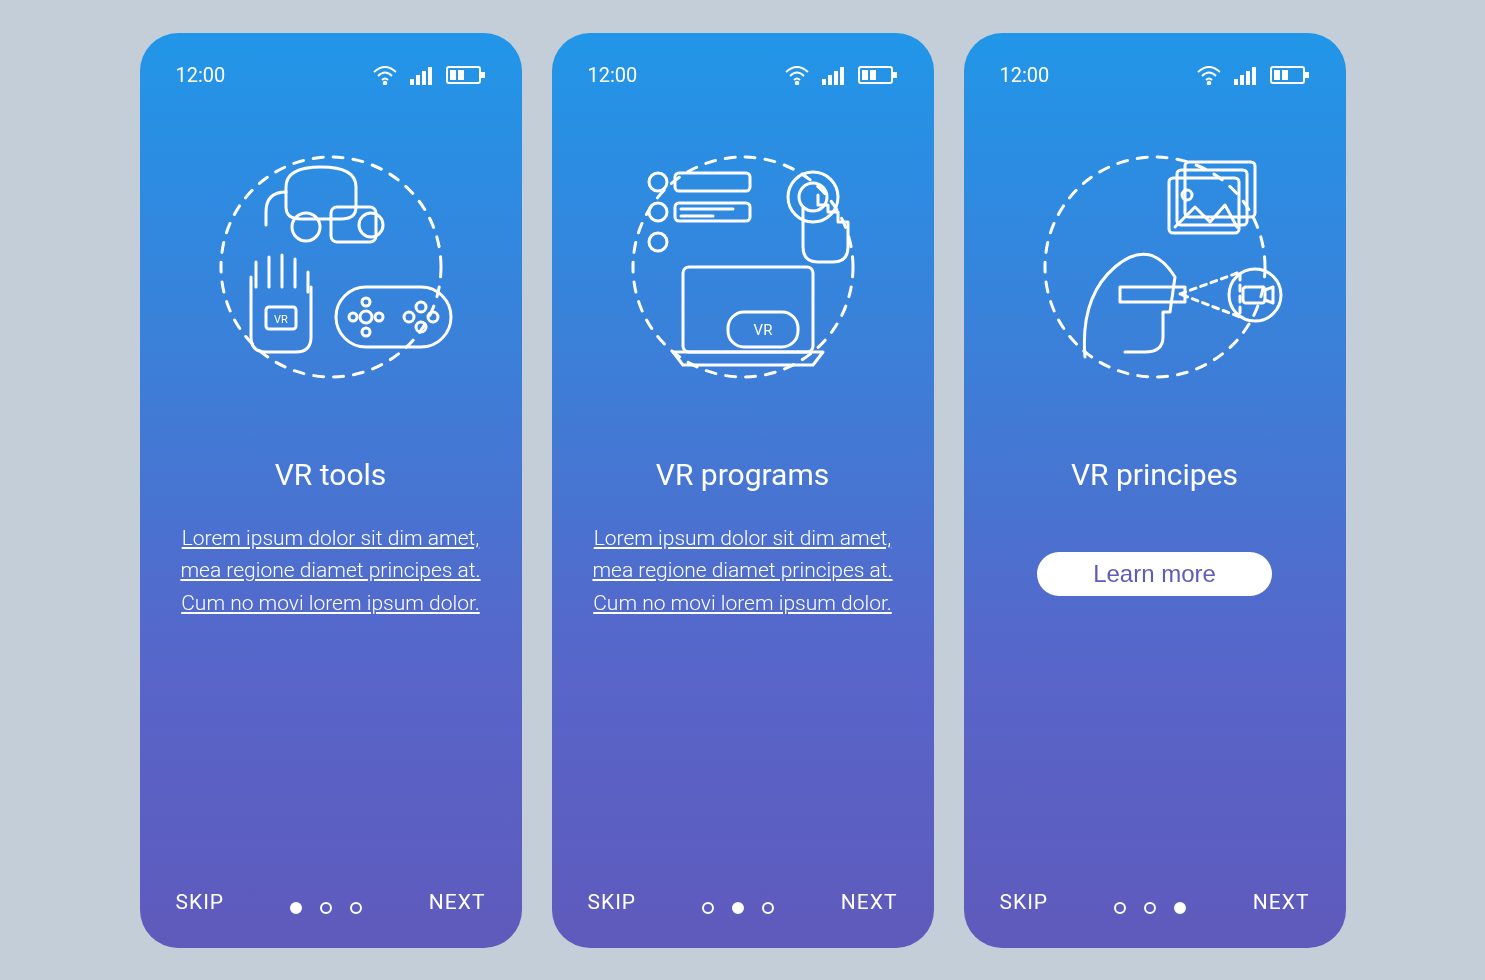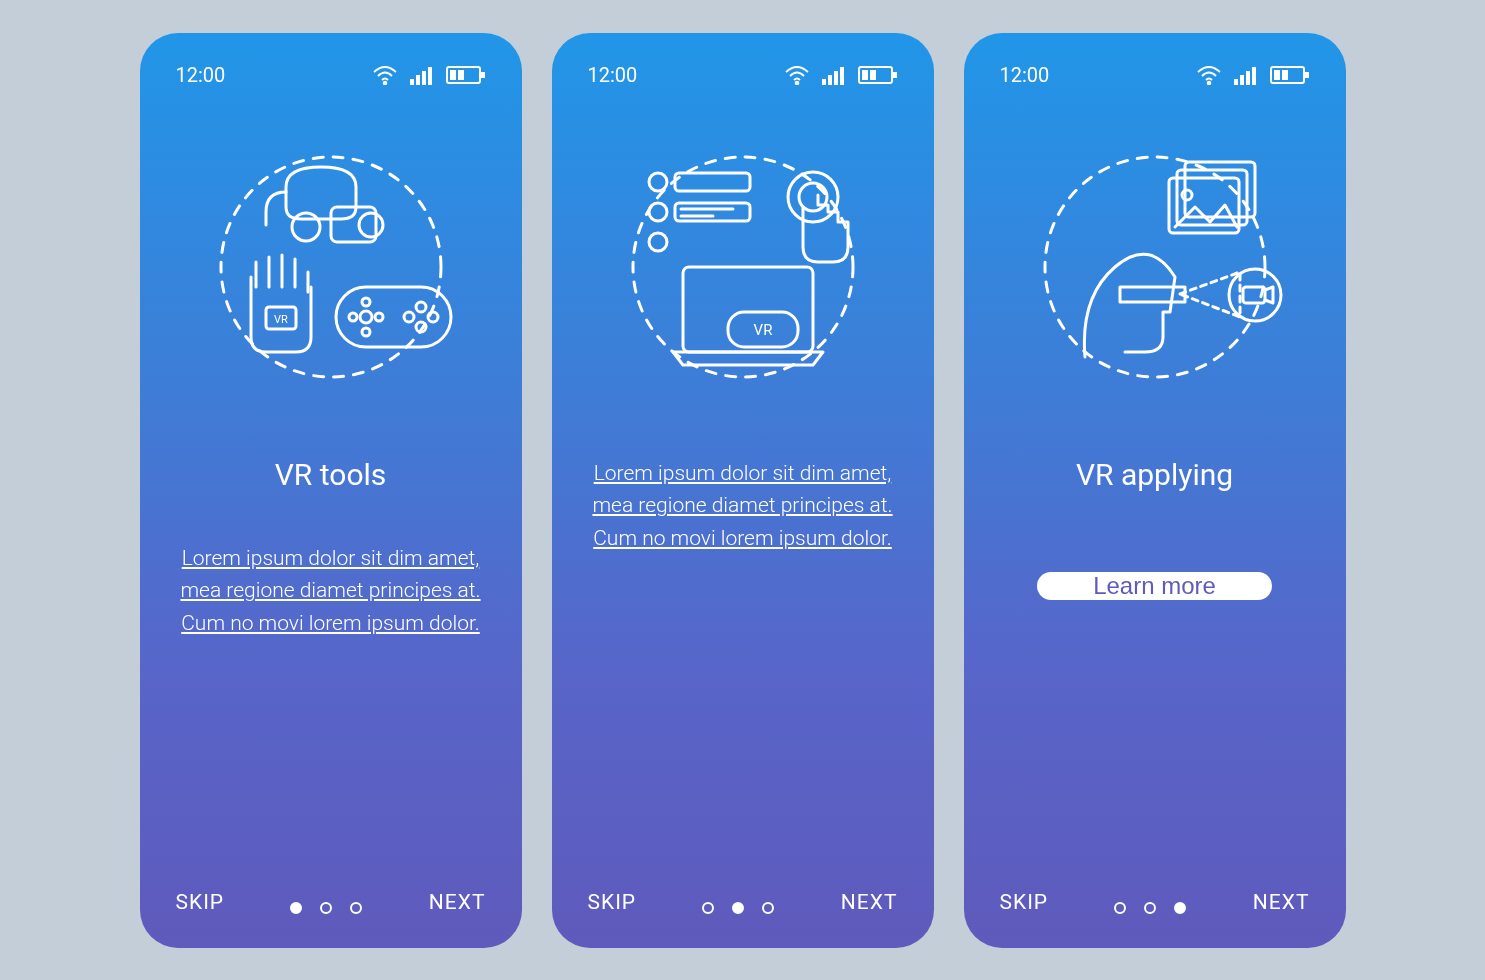--- a/index.html
+++ b/index.html
@@ -40,40 +40,39 @@
   justify-content:center;
   align-items:center;
   margin-bottom:50px;
 }
 .content{
   text-align:center;
   flex:1;
   display:flex;
   flex-direction:column;
   align-items:center;
-  gap:20px;
 }
 .title{
   font-size:30px;
   font-weight:400;
   margin-bottom:30px;
 }
 .body-text{
   font-size:21px;
   line-height:1.55;
   font-weight:300;
   max-width:340px;
   text-decoration:underline;
 }
 .learn-more{
   background:#fff;
   color:#5f5abc;
   border:none;
   border-radius:32px;
-  padding:0 56px;
+  padding:8px 56px;
   font-size:24px;
   margin-top:30px;
   cursor:pointer;
 }
 .footer{
   display:flex;
   justify-content:space-between;
   align-items:flex-end;
   font-size:21px;
   letter-spacing:1px;
@@ -195,20 +194,21 @@
         <circle cx="210" cy="60" r="14"></circle>
       <path d="M200 70 L200 110 Q200 125 215 125 L230 125 Q245 125 245 110 L245 85 L235 85 L235 75 L225 75 L225 68 L215 68 L215 58"></path>
 
       <rect x="80" y="130" width="130" height="85" rx="6"></rect>
       <path d="M70 215 L220 215 L210 228 L80 228 Z"></path>
       <rect x="125" y="175" width="70" height="35" rx="16"></rect>
       <text x="160" y="198" font-size="15" fill="#fff" stroke="none" text-anchor="middle">VR</text>
     </svg>
   </div>
   <div class="content">
+    <h2 class="title">VR programs</h2>
     <p class="body-text">Lorem ipsum dolor sit dim amet, mea regione diamet principes at. Cum no movi lorem ipsum dolor.</p>
   </div>
   <div class="footer">
     <span class="skip">SKIP</span>
     <div class="dots">
       <span class="dot"></span>
       <span class="dot active"></span>
       <span class="dot"></span>
     </div>
     <span class="next">NEXT</span>
@@ -253,21 +253,21 @@
       <path d="M105 150 L170 150 L170 165 L105 165 Z"></path>
 
       <path d="M165 157 L225 135 L225 180 Z" stroke-dasharray="6 5"></path>
 
       <circle cx="240" cy="158" r="26"></circle>
       <rect x="228" y="150" width="22" height="16" rx="3"></rect>
         <path d="M250 153 L258 150 L258 166 L250 163"></path>
     </svg>
   </div>
   <div class="content">
-    <h2 class="title">VR applying</h2>
+    <h2 class="title">VR principes</h2>
     <button class="learn-more">Learn more</button>
   </div>
   <div class="footer">
     <span class="skip">SKIP</span>
     <div class="dots">
       <span class="dot"></span>
       <span class="dot"></span>
       <span class="dot active"></span>
     </div>
     <span class="next">NEXT</span>

